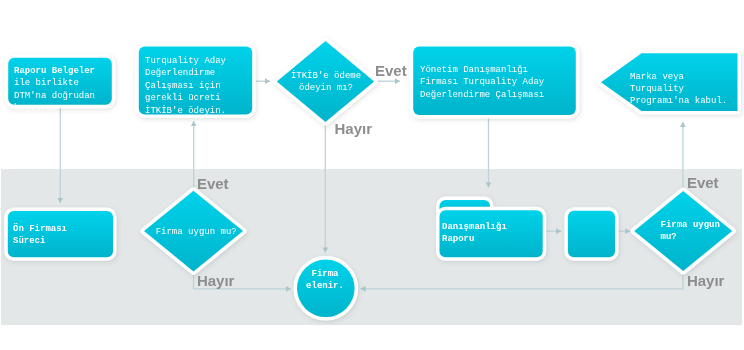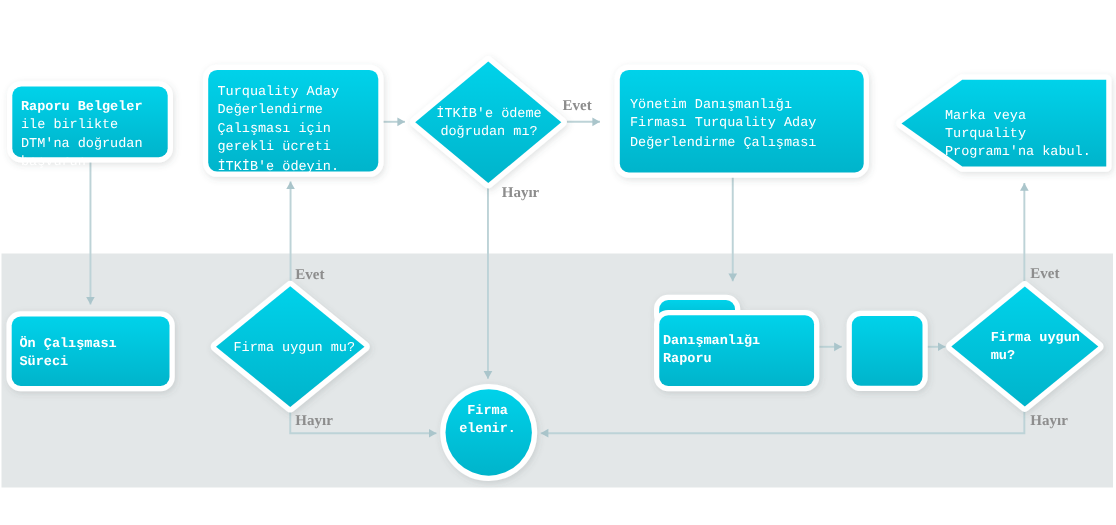--- a/index.html
+++ b/index.html
@@ -4,21 +4,21 @@
 <style>
   html,body{margin:0;padding:0;}
   body{width:744px;height:350px;background:#ffffff;font-family:"DejaVu Sans",sans-serif;overflow:hidden;-webkit-font-smoothing:antialiased;}
   .txt,.elbl{transform:translateZ(0);}
   #stage{position:relative;width:744px;height:350px;}
   .band{position:absolute;background:#e3e7e8;}
   svg.layer{position:absolute;left:0;top:0;width:744px;height:350px;}
   .txt{position:absolute;color:#ffffff;font-size:9px;line-height:12.4px;font-family:Liberation Mono, monospace;}
   .txt.ctr{text-align:center;}
   .txt.b{font-weight:bold;}
-  .elbl{position:absolute;color:#8d8d8d;font-size:10px;font-weight:bold;font-family:Liberation Serif, serif;line-height:12px;white-space:nowrap;}
+  .elbl{position:absolute;color:#8d8d8d;font-size:15px;font-weight:bold;font-family:Liberation Sans, sans-serif;line-height:12px;white-space:nowrap;}
 </style>
 </head>
 <body>
 
 <div id="stage">
   <div class="band" style="left:1px;top:169px;width:741px;height:156px;"></div>
 
   <svg class="layer" viewBox="0 0 744 350">
     <defs>
       <marker id="ah" markerWidth="7" markerHeight="7" refX="5.3" refY="3.5" orient="auto" markerUnits="userSpaceOnUse">
@@ -63,24 +63,24 @@
       <rect x="439.5" y="210.2" width="103.2" height="47.1" rx="6" ry="6"></rect>
       <rect x="567.9" y="210.7" width="47.1" height="46.5" rx="6" ry="6"></rect>
       <path d="M683.2,191 L732.2,231 L683.2,271 L634.2,231 Z"></path>
     </g>
   </svg>
 
   <div class="txt" style="left:14px;top:65px;width:96px;">
     <b>Raporu Belgeler</b><span> ile birlikte DTM'na doğrudan başvurun</span>
   </div>
   <div class="txt" style="left:145px;top:55px;width:104px;">Turquality Aday Değerlendirme Çalışması için gerekli ücreti İTKİB'e ödeyin.</div>
-  <div class="txt ctr" style="left:288px;top:69.5px;width:76px;">İTKİB'e ödeme doğrudan mı?</div>
+  <div class="txt ctr" style="left:288px;top:69.5px;width:76px;">İTKİB'e ödeme ödeyin mı?</div>
   <div class="txt" style="left:630px;top:70.5px;width:102px;">Marka veya Turquality Programı'na kabul.</div>
   <div class="txt" style="left:420px;top:64px;width:145px;">Yönetim Danışmanlığı Firması Turquality Aday Değerlendirme Çalışması</div>
-  <div class="txt b" style="left:13px;top:222.5px;width:72px;">Ön Çalışması Süreci</div>
+  <div class="txt b" style="left:13px;top:222.5px;width:72px;">Ön Firması Süreci</div>
   <div class="txt ctr" style="left:154.2px;top:225.7px;width:84px;white-space:nowrap;">Firma uygun mu?</div>
   <div class="txt ctr b" style="left:299px;top:268px;width:52px;">Firma elenir.</div>
   <div class="txt b" style="left:442px;top:221px;width:85px;">Danışmanlığı Raporu</div>
   <div class="txt b" style="left:660.5px;top:219px;width:60px;">Firma uygun mu?</div>
 
   <div class="elbl" style="left:375px;top:64.5px;">Evet</div>
   <div class="elbl" style="left:334.5px;top:122.5px;">Hayır</div>
   <div class="elbl" style="left:196.9px;top:177.5px;">Evet</div>
   <div class="elbl" style="left:196.9px;top:274.7px;">Hayır</div>
   <div class="elbl" style="left:686.9px;top:177.2px;">Evet</div>

